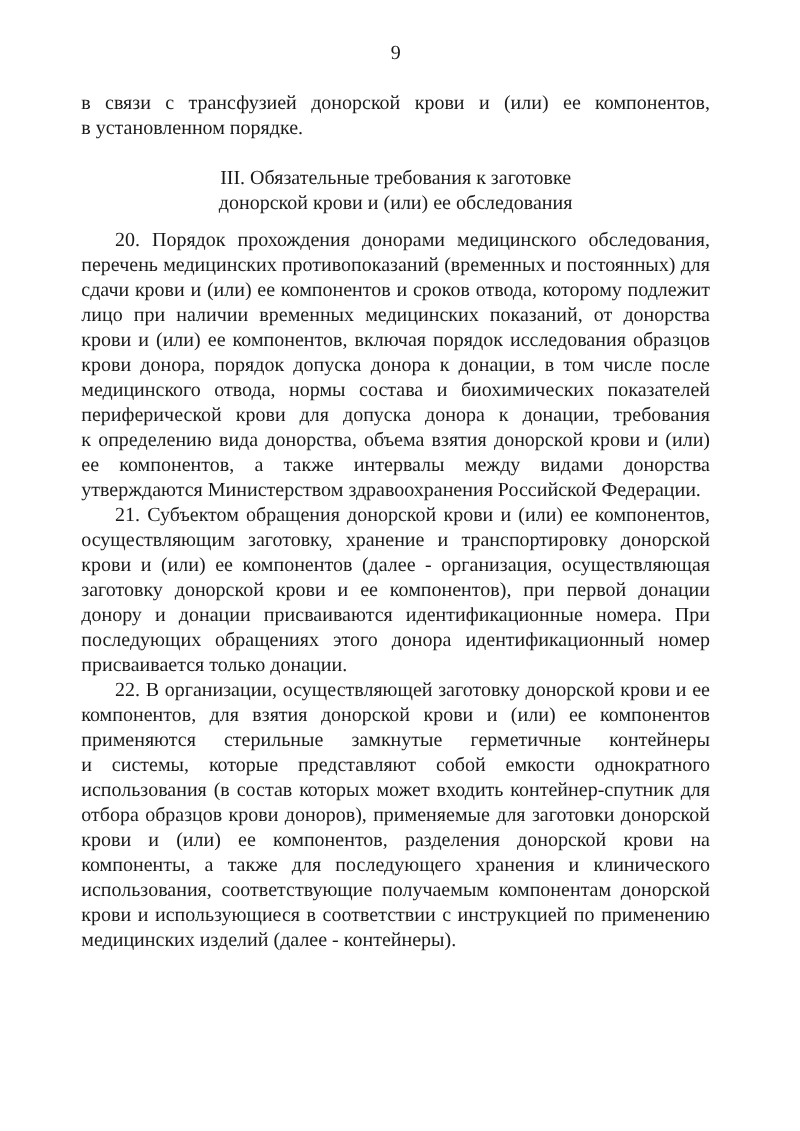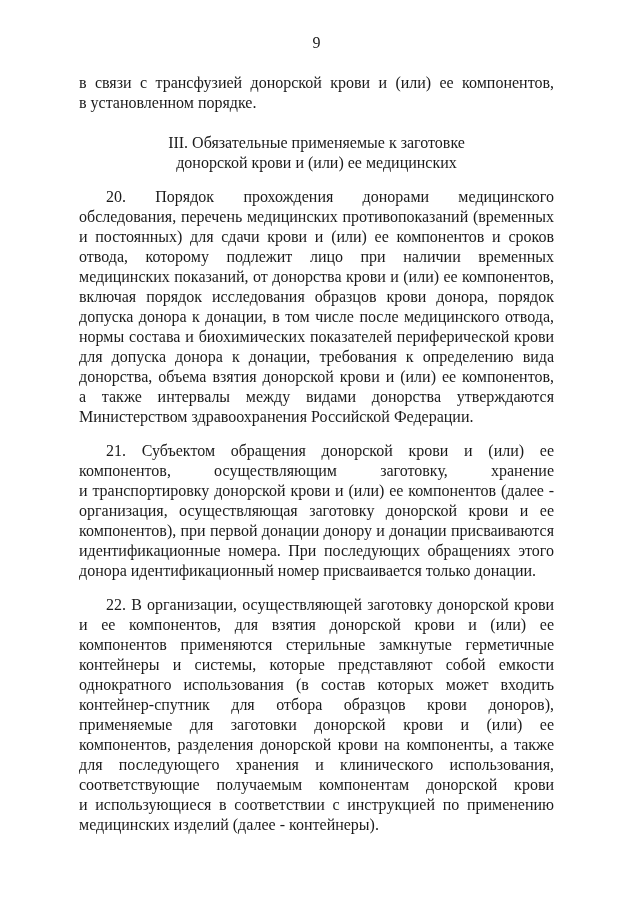--- a/index.html
+++ b/index.html
@@ -18,21 +18,21 @@
     font-size: 16px;
     line-height: 20px;
     padding: 33px 72px 0 65px;
     overflow: hidden;
   }
   .page-number {
     text-align: center;
     margin: 0 0 20px 0;
   }
   .para {
-    margin: 14px;
+    margin: 0;
     text-align: justify;
     text-justify: inter-word;
   }
   .para.indent {
     text-indent: 27px;
   }
   .section-heading {
     text-align: center;
     margin: 20px 0 10px 0;
   }
@@ -40,22 +40,22 @@
 </head>
 <body>
 
 <div class="page">
 
   <div class="page-number">9</div>
 
   <p class="para">в&nbsp;связи с&nbsp;трансфузией донорской крови и&nbsp;(или) ее компонентов, в&nbsp;установленном порядке.</p>
 
   <div class="section-heading">
-    <div>III. Обязательные применяемые к заготовке</div>
-    <div>донорской крови и (или) ее медицинских</div>
+    <div>III. Обязательные требования к заготовке</div>
+    <div>донорской крови и (или) ее обследования</div>
   </div>
 
   <p class="para indent">20. Порядок прохождения донорами медицинского обследования, перечень медицинских противопоказаний (временных и&nbsp;постоянных) для сдачи крови и&nbsp;(или) ее компонентов и&nbsp;сроков отвода, которому подлежит лицо при наличии временных медицинских показаний, от донорства крови и&nbsp;(или) ее компонентов, включая порядок исследования образцов крови донора, порядок допуска донора к&nbsp;донации, в&nbsp;том числе после медицинского отвода, нормы состава и&nbsp;биохимических показателей периферической крови для допуска донора к&nbsp;донации, требования к&nbsp;определению вида донорства, объема взятия донорской крови и&nbsp;(или) ее компонентов, а&nbsp;также интервалы между видами донорства утверждаются Министерством здравоохранения Российской Федерации.</p>
 
   <p class="para indent">21. Субъектом обращения донорской крови и&nbsp;(или) ее компонентов, осуществляющим заготовку, хранение и&nbsp;транспортировку донорской крови и&nbsp;(или) ее компонентов (далее - организация, осуществляющая заготовку донорской крови и&nbsp;ее компонентов), при первой донации донору и&nbsp;донации присваиваются идентификационные номера. При последующих обращениях этого донора идентификационный номер присваивается только донации.</p>
 
   <p class="para indent">22. В&nbsp;организации, осуществляющей заготовку донорской крови и&nbsp;ее компонентов, для взятия донорской крови и&nbsp;(или) ее компонентов применяются стерильные замкнутые герметичные контейнеры и&nbsp;системы, которые представляют собой емкости однократного использования (в&nbsp;состав которых может входить контейнер-спутник для отбора образцов крови доноров), применяемые для заготовки донорской крови и&nbsp;(или) ее компонентов, разделения донорской крови на компоненты, а&nbsp;также для последующего хранения и&nbsp;клинического использования, соответствующие получаемым компонентам донорской крови и&nbsp;использующиеся в&nbsp;соответствии с&nbsp;инструкцией по применению медицинских изделий (далее - контейнеры).</p>
 
 
 </div>

